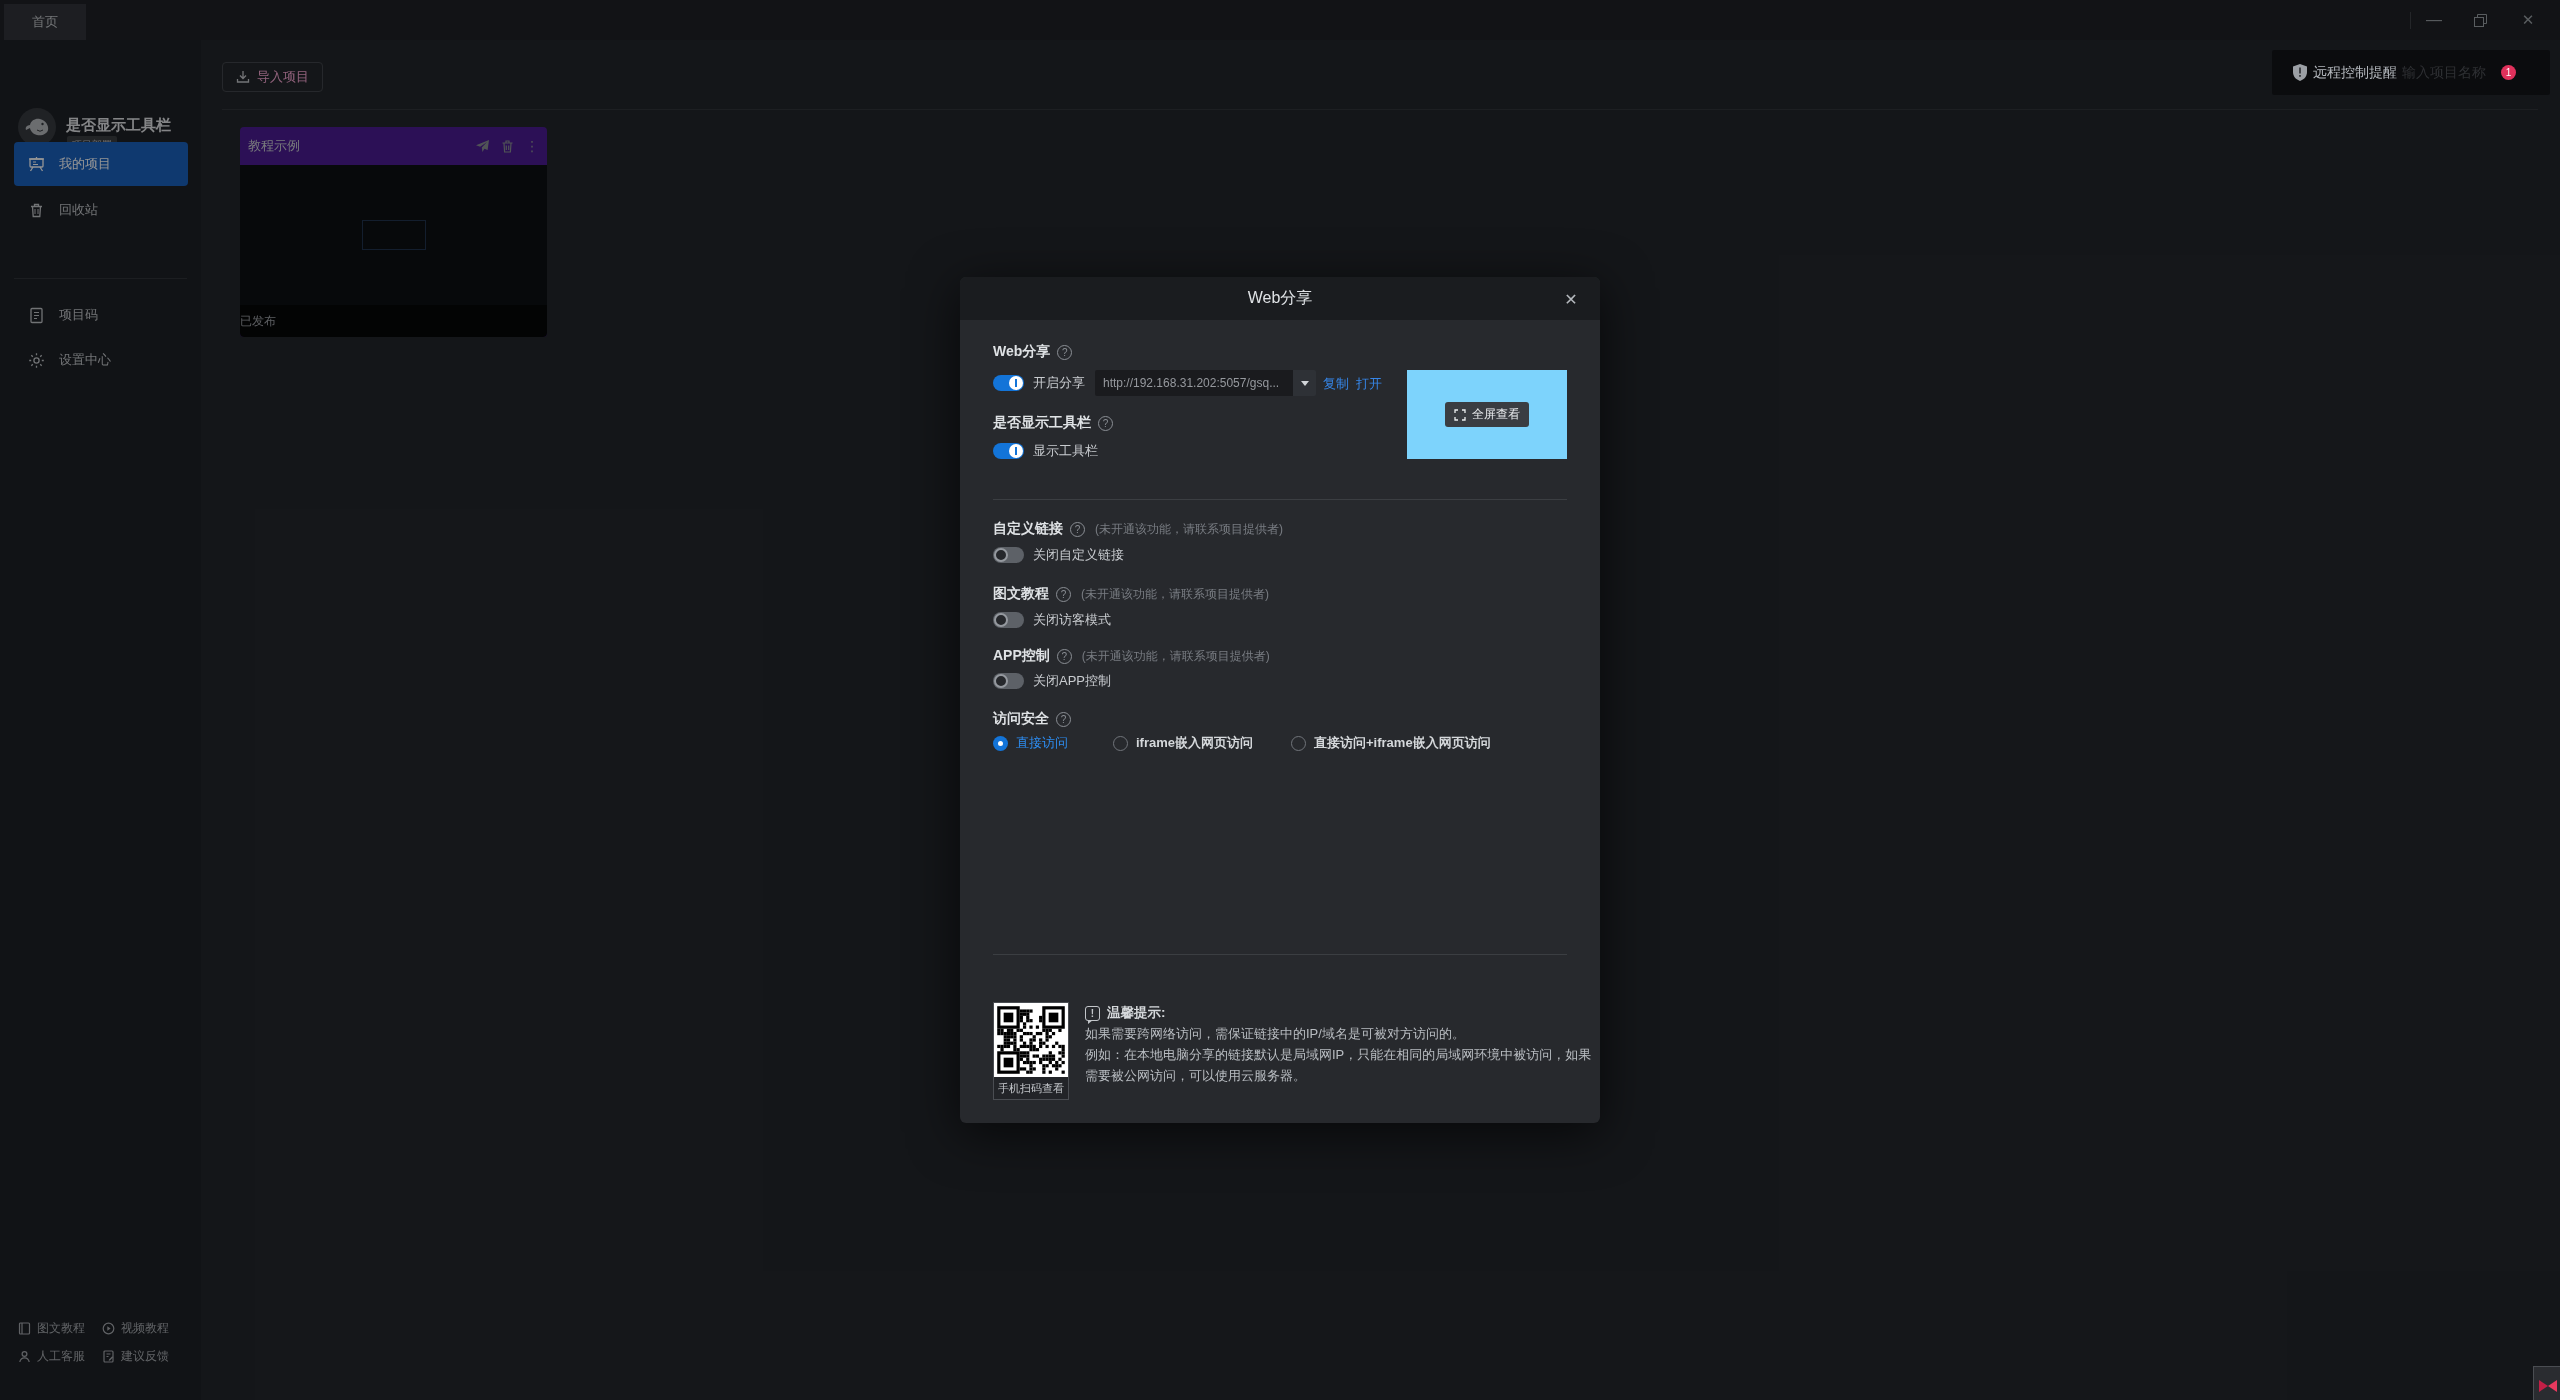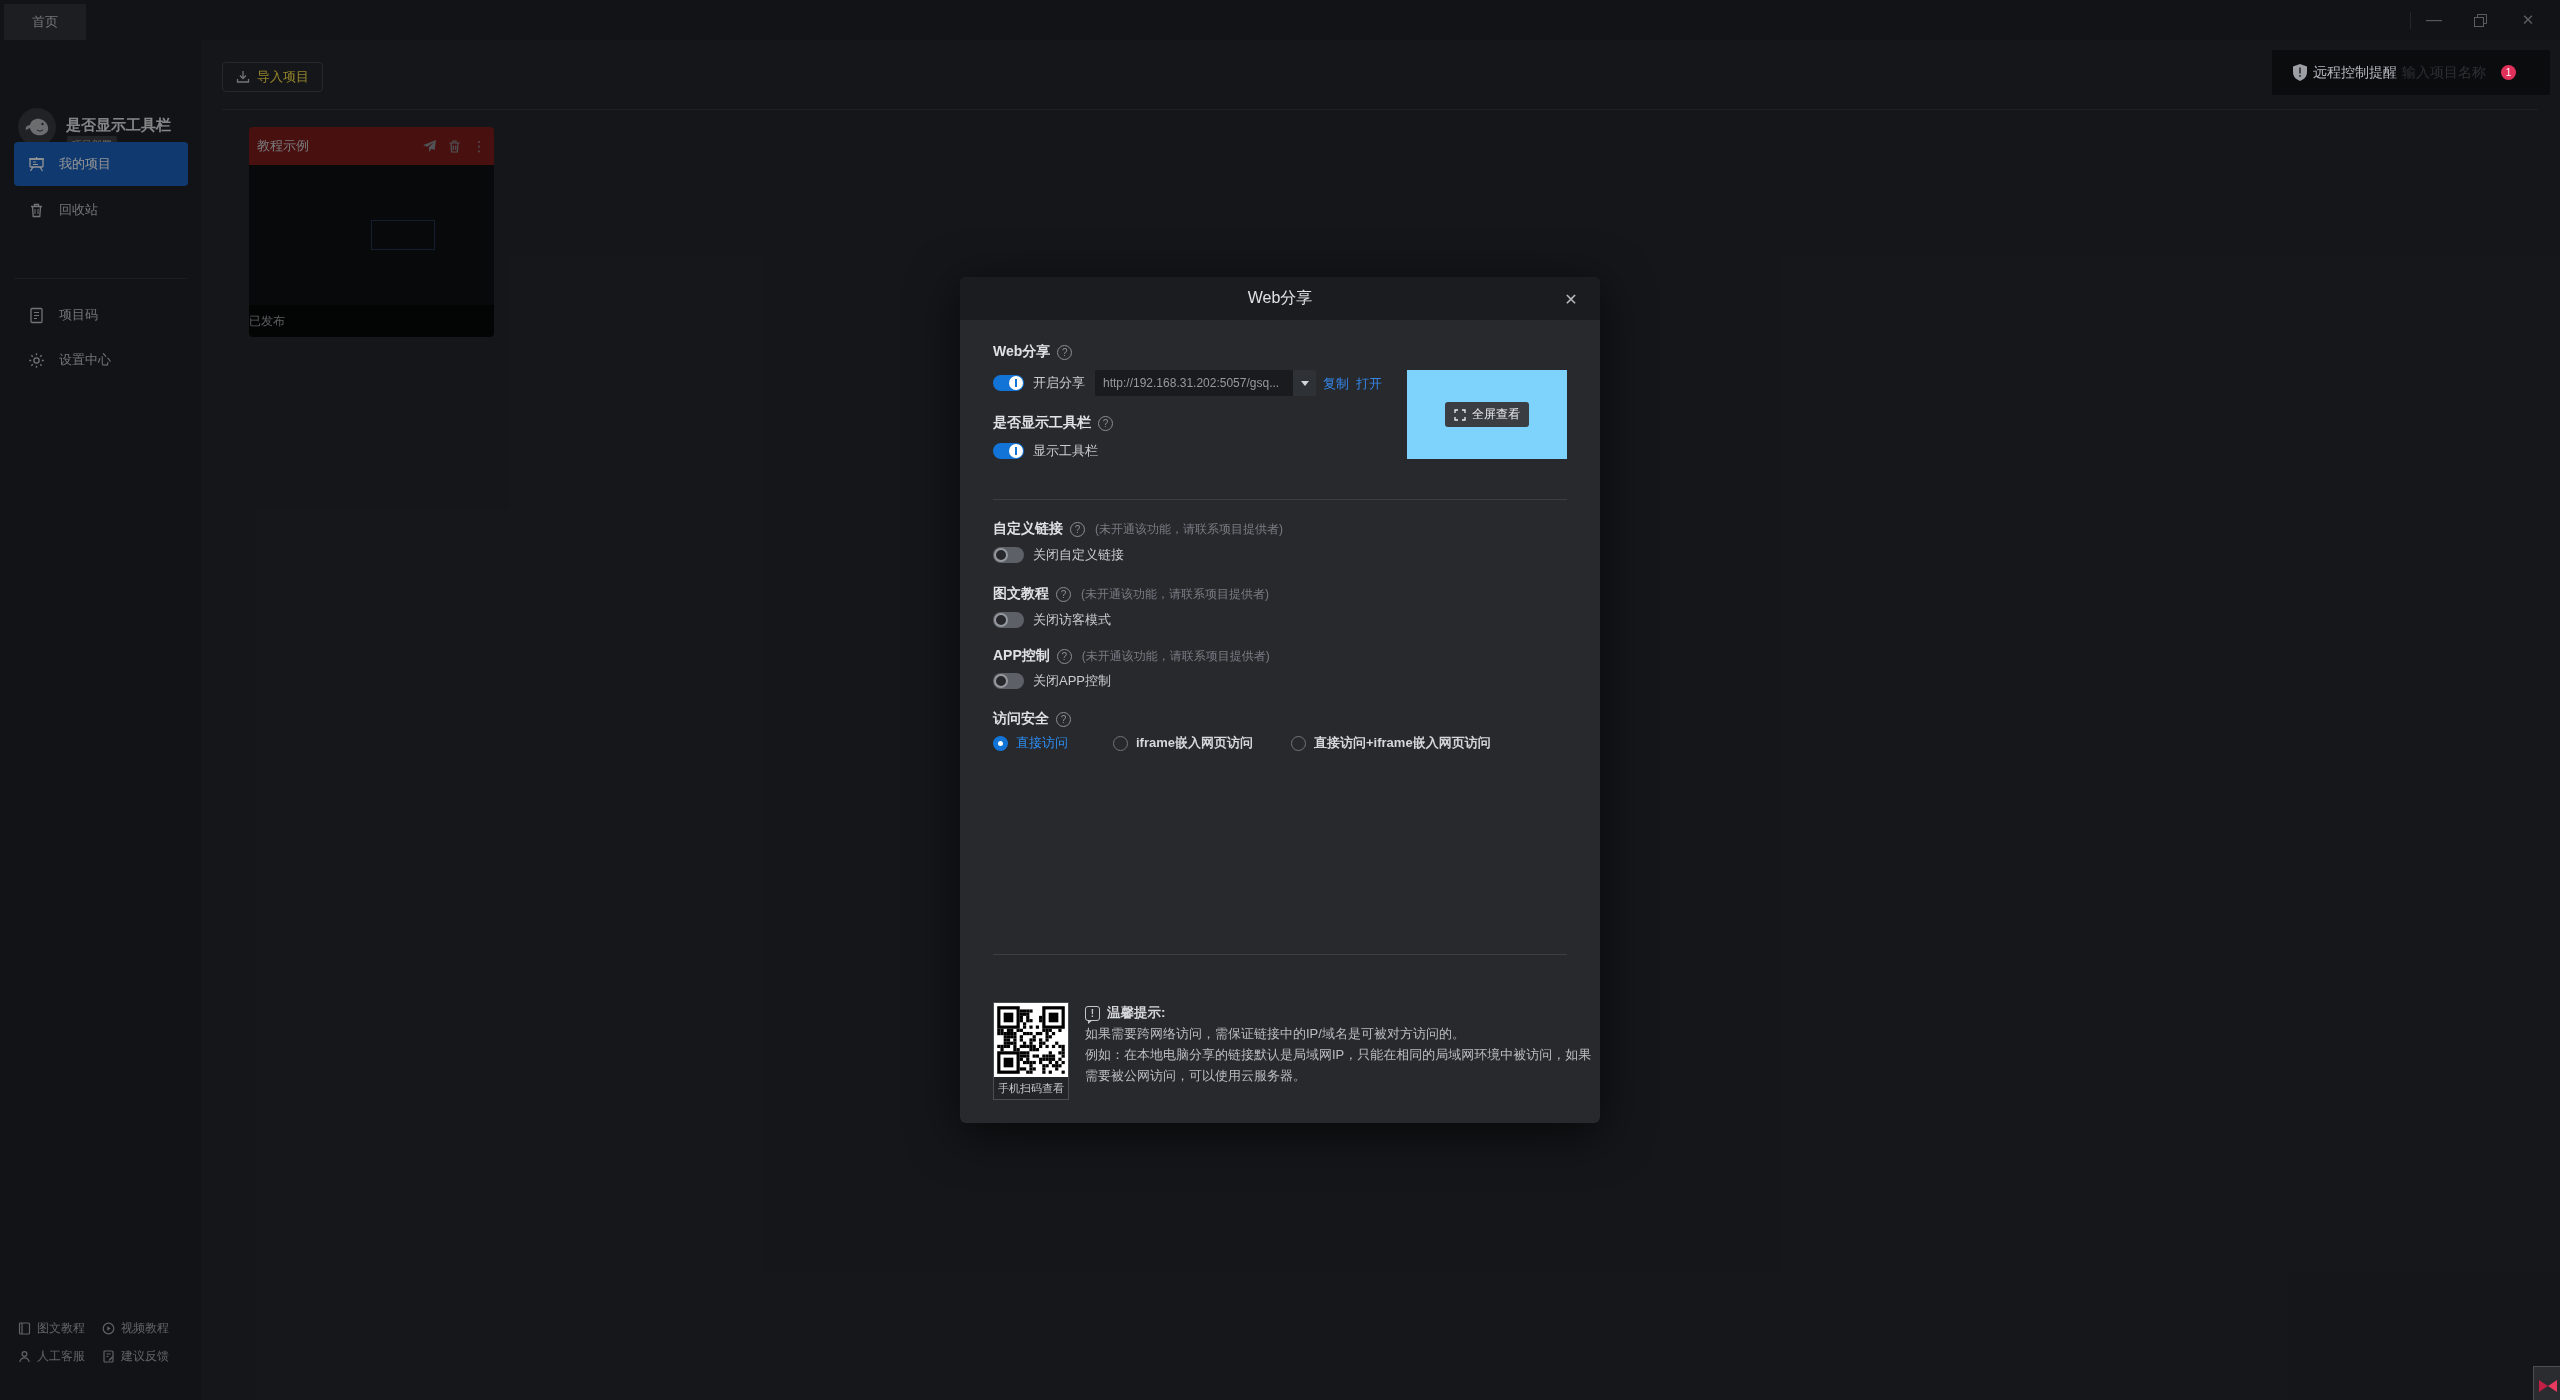--- a/index.html
+++ b/index.html
@@ -29,26 +29,26 @@
               display:flex; align-items:center; color:#c3c6ca; font-size:13px; }
   .nav-item .nicon { width:17px; height:17px; margin:0 14px 0 14px; flex:none; }
   .nav-item.active { background:#1a62c0; color:#ffffff; }
   .side-foot { position:absolute; left:0; bottom:0; width:201px; }
   .flink { position:absolute; display:flex; align-items:center; gap:6px; color:#a6aaaf; font-size:12px; }
   .flink svg { width:13px; height:13px; }
 
   
   .main { position:absolute; left:201px; top:40px; right:0; bottom:0; background:#24272c; }
   .import-btn { position:absolute; left:21px; top:22px; width:101px; height:30px; border:1px solid #43464c;
-                border-radius:4px; color:#fde047; font-size:13px; display:flex; align-items:center;
+                border-radius:4px; color:#f9a8d4; font-size:13px; display:flex; align-items:center;
                 justify-content:center; gap:7px; background:transparent; }
   .toolbar-div { position:absolute; left:21px; top:69px; width:2316px; height:1px; background:#33363b; }
 
-  .card { position:absolute; left:48px; top:87px; width:245px; height:210px; border-radius:4px;
-          overflow:hidden; background:#7f1d1d; }
+  .card { position:absolute; left:39px; top:87px; width:307px; height:210px; border-radius:4px;
+          overflow:hidden; background:#4c1d95; }
   .card-head { position:relative; height:38px; display:flex; align-items:center; }
   .card-title { margin-left:8px; font-size:13px; color:#ced1d5; flex:1; }
   .card-icons { display:flex; align-items:center; gap:10px; margin-right:8px; color:#8b8f95; }
   .card-icons svg { width:15px; height:15px; }
   .kebab { font-size:14px; letter-spacing:0; line-height:8px; }
   .card-thumb { position:relative; height:140px; background:#0d1014; }
   .thumb-rect { position:absolute; left:122px; top:55px; width:64px; height:30px; border:1px solid #223450; }
   .card-foot { height:32px; background:#060708; display:flex; align-items:center; justify-content:flex-start; }
   .card-status { margin-right:10px; font-size:12px; color:#9ea2a7; }
 

